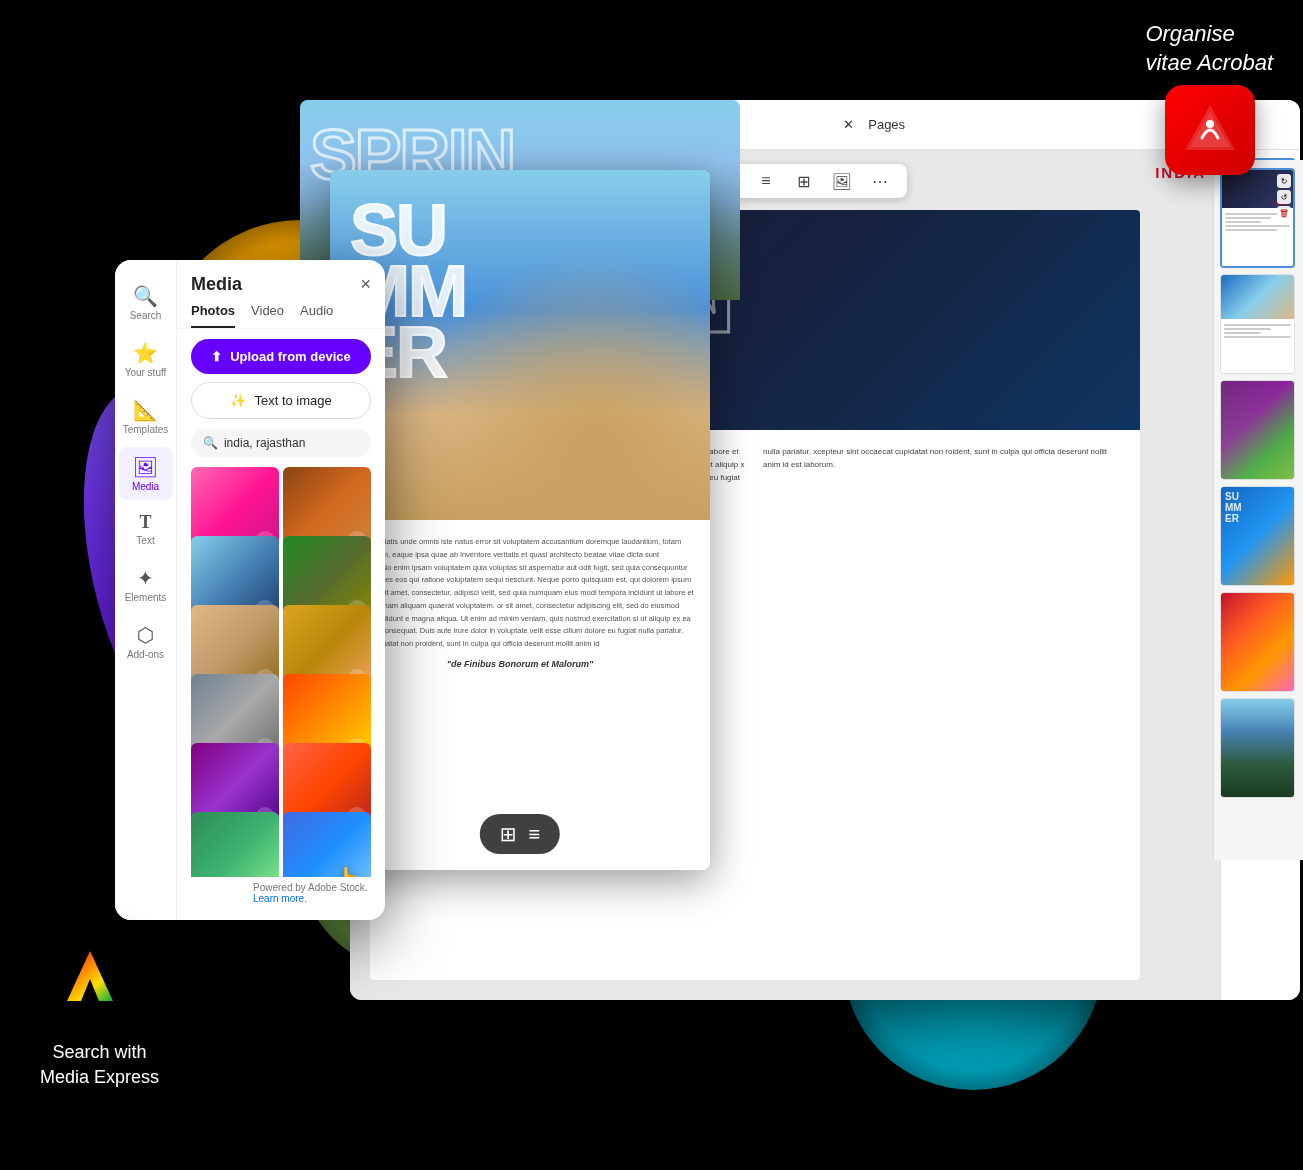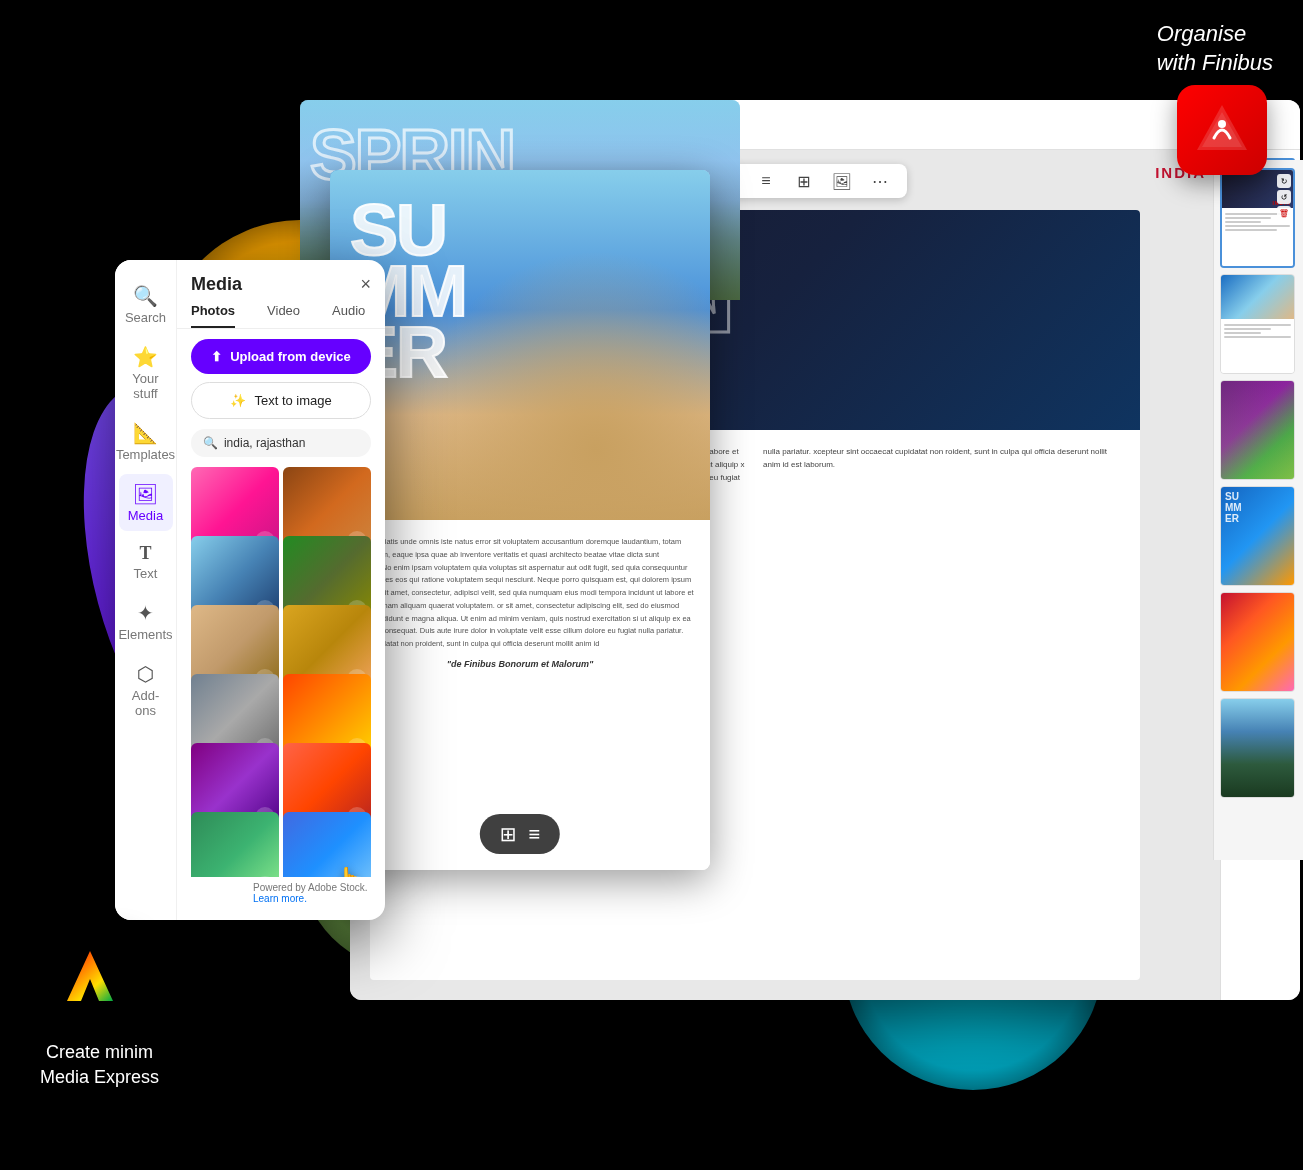--- a/index.html
+++ b/index.html
@@ -366,21 +366,21 @@
       background: #f0f0ff;
     }
     .sidebar-item-icon {
       font-size: 20px;
       color: #555;
     }
     .sidebar-item.active .sidebar-item-icon {
       color: #6600ff;
     }
     .sidebar-item-label {
-      font-size: 13px;
+      font-size: 10px;
       color: #777;
       text-align: center;
     }
     .sidebar-item.active .sidebar-item-label {
       color: #6600ff;
     }
 
     
     .media-content {
       position: absolute;
@@ -404,21 +404,21 @@
     }
     .media-close {
       font-size: 18px;
       color: #555;
       cursor: pointer;
     }
 
     .media-tabs {
       display: flex;
       padding: 0 14px;
-      gap: 32px;
+      gap: 16px;
       border-bottom: 1px solid #eee;
       margin-bottom: 10px;
     }
     .media-tab {
       font-size: 13px;
       color: #555;
       padding-bottom: 8px;
       cursor: pointer;
     }
     .media-tab.active {
@@ -771,36 +771,37 @@
 <body>
 
 <div class="blob-yellow"></div>
 <div class="blob-green"></div>
 <div class="blob-cyan"></div>
 <div class="blob-purple"></div>
 
 <div class="acrobat-badge">
   <div class="acrobat-badge-text">
     <span>Organise</span><br>
-    <span>with Finibus</span>
+    <span>vitae Acrobat</span>
   </div>
   <div class="acrobat-icon">
     <svg viewBox="0 0 60 60" fill="none" xmlns="http://www.w3.org/2000/svg">
       <path d="M30 5L5 50h50L30 5z" fill="rgba(255,255,255,0.15)"></path>
       <path d="M30 12L10 47h40L30 12z" fill="rgba(255,255,255,0.1)"></path>
       <path d="M22 38c0 0 4-8 8-8s8 8 8 8" stroke="#fff" stroke-width="3" stroke-linecap="round" fill="none"></path>
       <circle cx="30" cy="24" r="4" fill="#fff"></circle>
     </svg>
   </div>
 </div>
 
 <div class="acrobat-window">
   <div class="acrobat-toolbar">
     <div class="acrobat-close-btn"></div>
     <span style="width:60px"></span>
+    <div class="acrobat-title">✕ &nbsp;&nbsp; <span>Pages</span></div>
   </div>
 
   <div class="acrobat-main-content">
     <div class="acrobat-page-area">
 
       <div class="edit-toolbar">
         <div class="edit-tool-icon">✏️</div>
         <div class="edit-tool-icon">𝐓</div>
         <div class="edit-tool-icon">≡</div>
         <div class="edit-tool-icon">⊞</div>
@@ -1081,16 +1082,16 @@
         <linearGradient id="adobeGrad" x1="12" y1="8" x2="58" y2="58" gradientUnits="userSpaceOnUse">
           <stop offset="0%" stop-color="#FF0000"></stop>
           <stop offset="33%" stop-color="#FF7700"></stop>
           <stop offset="66%" stop-color="#FFDD00"></stop>
           <stop offset="100%" stop-color="#00AA44"></stop>
         </linearGradient>
       </defs>
     </svg>
   </div>
   <div class="express-text">
-    <span>Create minim</span><br>
+    <span>Search with</span><br>
     <span>Media Express</span>
   </div>
 </div>
 
 </body></html>

